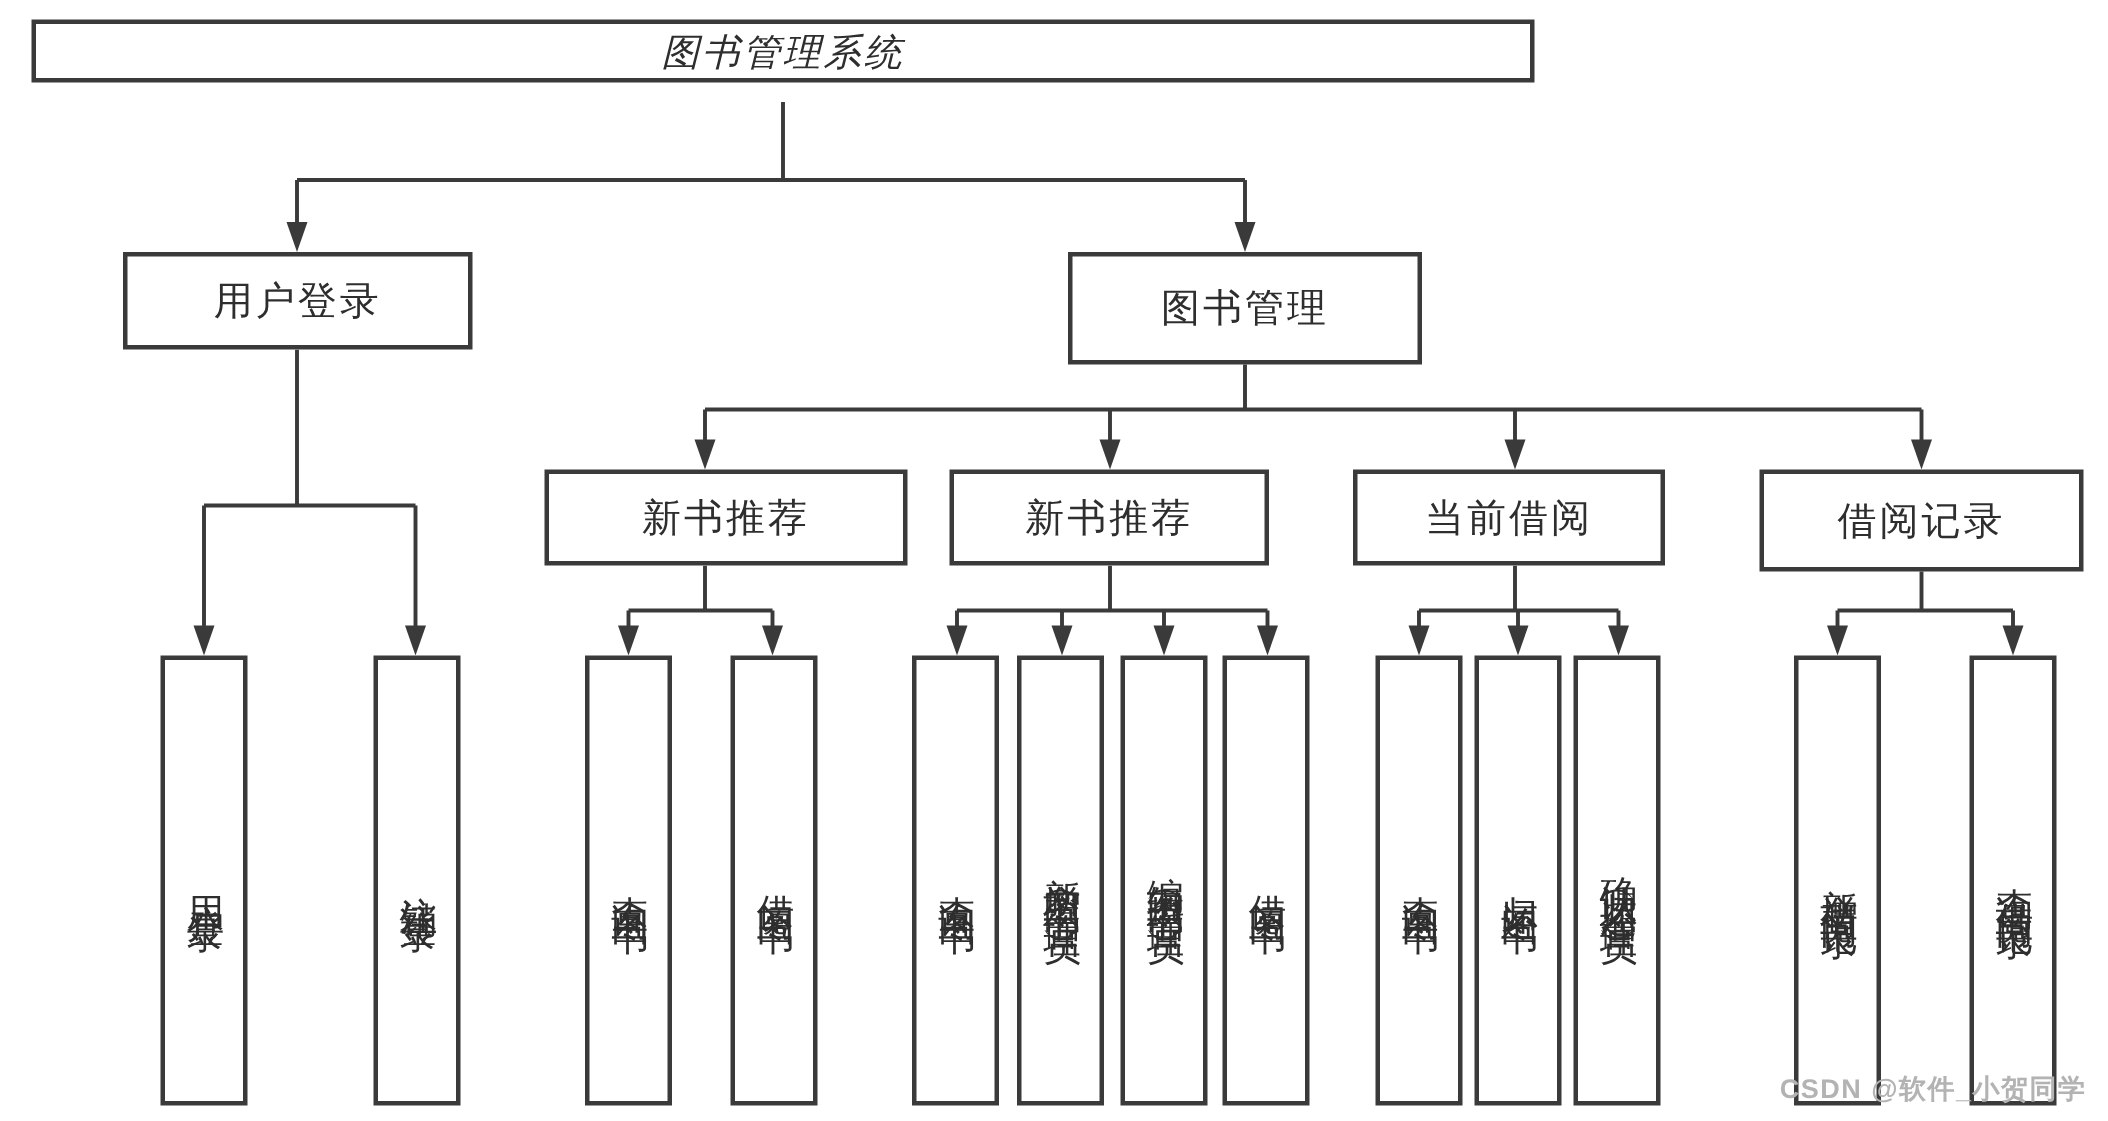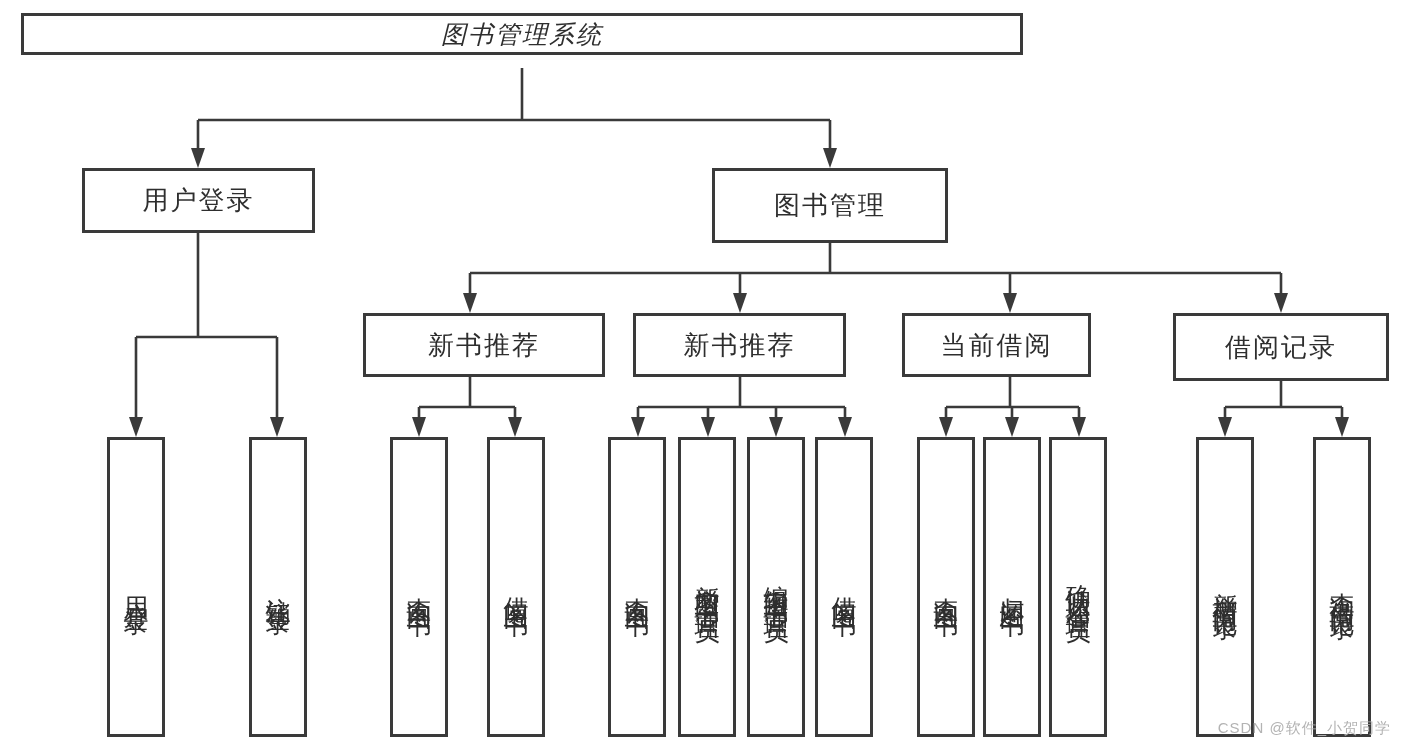--- a/index.html
+++ b/index.html
@@ -55,24 +55,25 @@
     font-size: 25px;
     letter-spacing: 5px;
     line-height: 1;
     white-space: nowrap;
   }
   .watermark {
     position: absolute;
     right: 14px;
     bottom: 9px;
     color: var(--watermark);
-    font-size: 15px;
+    font-size: 18px;
     letter-spacing: 1px;
     z-index: 5;
     pointer-events: none;
+    font-weight: bold;
   }
 </style>
 </head>
 <body>
 
 <div class="canvas">
 
   <svg class="wires" viewBox="0 0 1405 747" xmlns="http://www.w3.org/2000/svg">
     <g stroke="#3a3a3a" stroke-width="2.6" fill="none">
 
@@ -110,21 +111,21 @@
     </g>
   </svg>
 
   <div class="node root" style="left:21px; top:13px; width:1002px; height:42px;font-style:italic;">图书管理系统</div>
 
   <div class="node" style="left:82px; top:168px; width:233px; height:65px;">用户登录</div>
   <div class="node" style="left:712px; top:168px; width:236px; height:75px;">图书管理</div>
 
   <div class="node" style="left:363px; top:313px; width:242px; height:64px;">新书推荐</div>
   <div class="node" style="left:633px; top:313px; width:213px; height:64px;">新书推荐</div>
-  <div class="node" style="left:902px; top:313px; width:189px; height:64px;">当前借阅</div>
+  <div class="node" style="left:902px; top:313px; width:208px; height:64px;">当前借阅</div>
   <div class="node" style="left:1173px; top:313px; width:216px; height:68px;">借阅记录</div>
 
   <div class="leaf" style="left:107px;">
     <span>用户登录</span>
   </div>
   <div class="leaf" style="left:249px;">
     <span>注销登录</span>
   </div>
   <div class="leaf" style="left:390px;">
     <span>查询图书</span>

